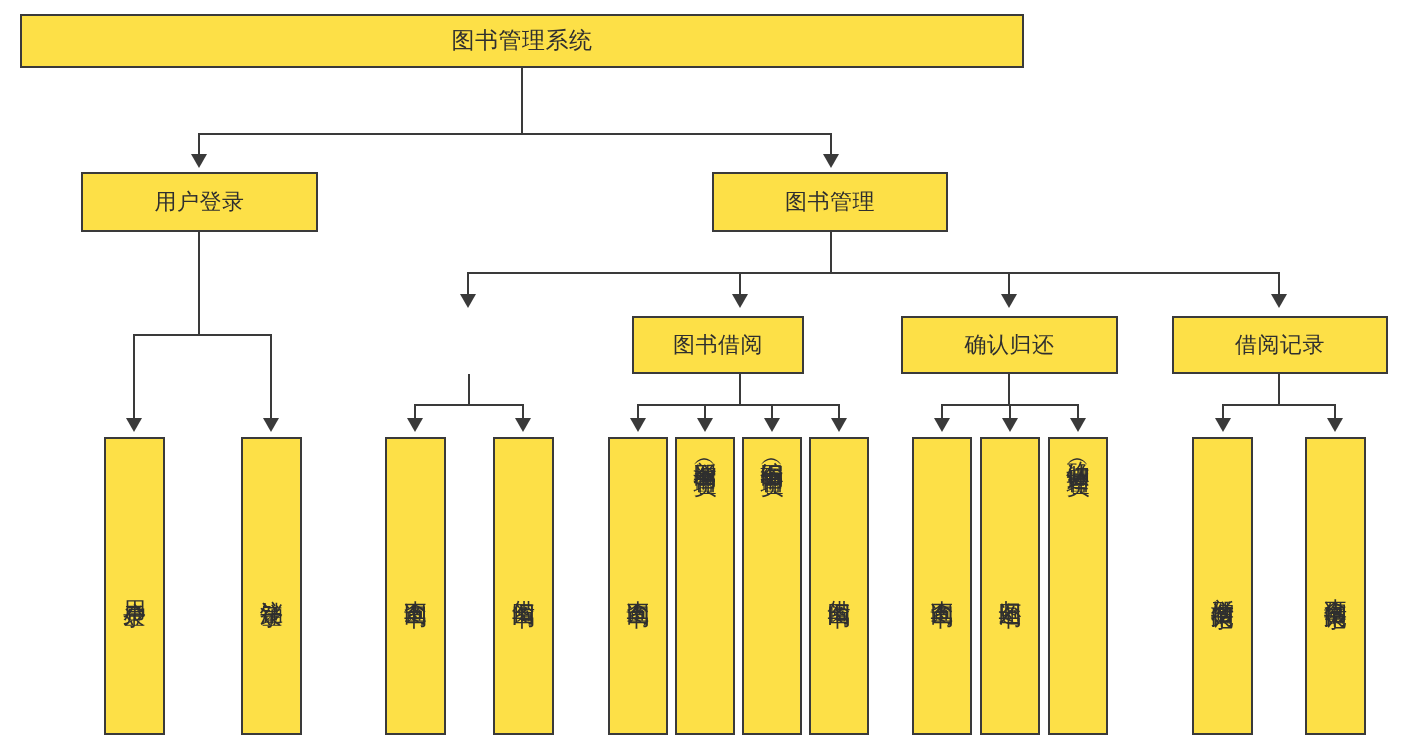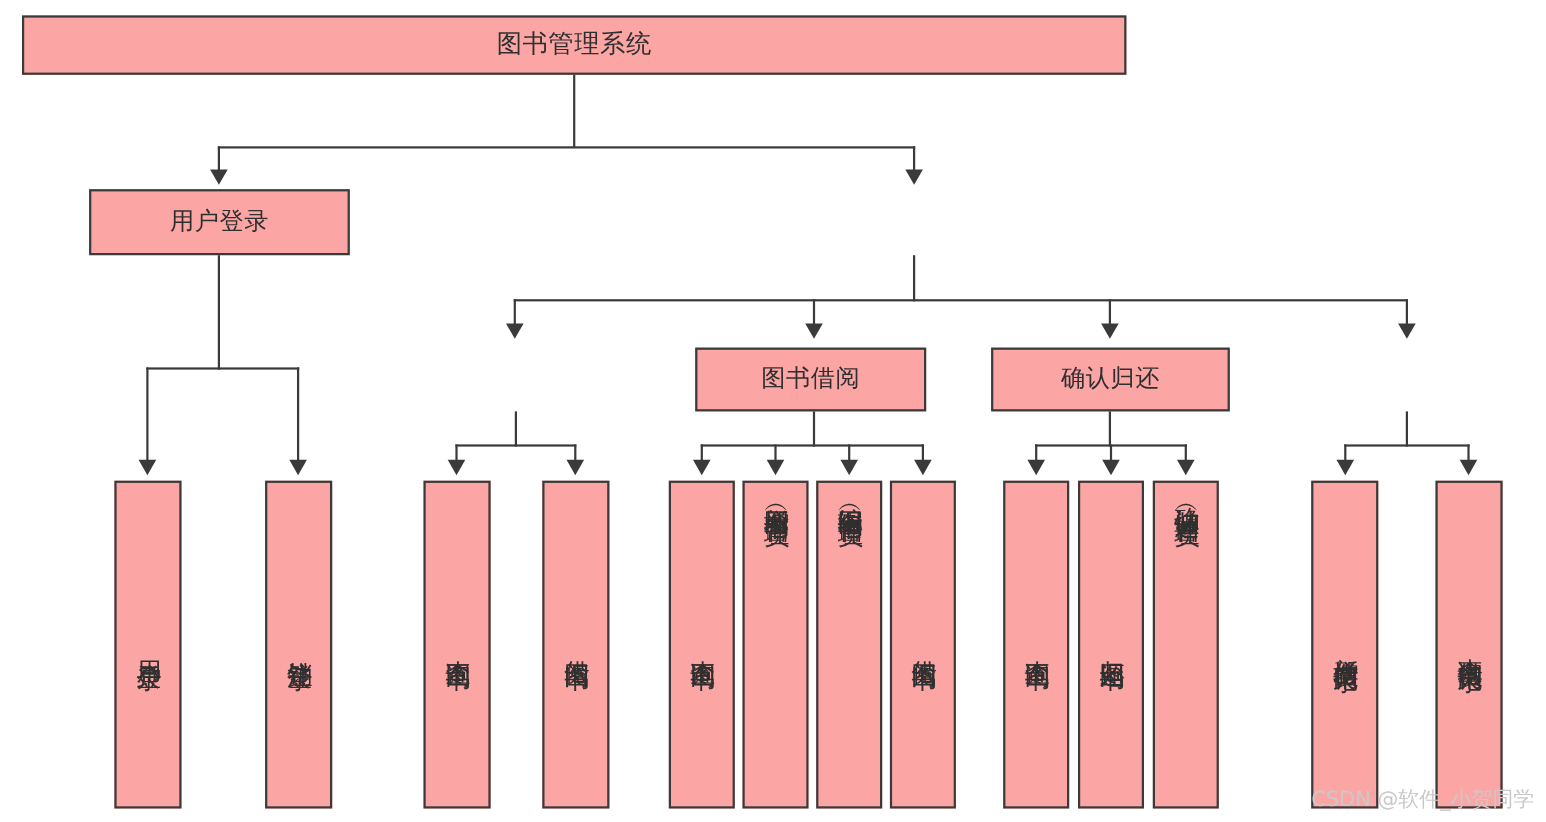--- a/index.html
+++ b/index.html
@@ -13,21 +13,21 @@
   #canvas {
     position: relative;
     width: 1405px;
     height: 747px;
     background: #ffffff;
     overflow: hidden;
   }
   .node {
     position: absolute;
     box-sizing: border-box;
-    background: #fca5a5;
+    background: #fde047;
     border: 2.2px solid #3a3a3a;
     display: flex;
     align-items: center;
     justify-content: center;
     color: #2f2f2f;
   }
   .node .label {
     display: block;
     text-align: center;
     letter-spacing: 0.5px;
@@ -97,45 +97,51 @@
 
   <div class="seg hline" style="left:198px; top:133px; width:634px; height:2.2px;"></div>
 
   <div class="seg vline" style="left:198px; top:133px; width:2.2px; height:23px;"></div>
   <div class="arrow" style="left:191px; top:154px;"></div>
   <div class="seg vline" style="left:830px; top:133px; width:2.2px; height:23px;"></div>
   <div class="arrow" style="left:823px; top:154px;"></div>
 
   <div class="node h" style="left:81px; top:172px; width:237px; height:60px;">
     <span class="label">用户登录</span>
+  </div>
+  <div class="node h" style="left:712px; top:172px; width:236px; height:60px;">
+    <span class="label">图书管理</span>
   </div>
 
   <div class="seg vline" style="left:198px; top:232px; width:2.2px; height:104px;"></div>
   <div class="seg hline" style="left:133px; top:334px; width:139px; height:2.2px;"></div>
   <div class="seg vline" style="left:133px; top:334px; width:2.2px; height:86px;"></div>
   <div class="arrow" style="left:126px; top:418px;"></div>
   <div class="seg vline" style="left:270px; top:334px; width:2.2px; height:86px;"></div>
   <div class="arrow" style="left:263px; top:418px;"></div>
 
   <div class="seg vline" style="left:830px; top:232px; width:2.2px; height:42px;"></div>
   <div class="seg hline" style="left:467px; top:272px; width:813px; height:2.2px;"></div>
   <div class="seg vline" style="left:467px; top:272px; width:2.2px; height:24px;"></div>
   <div class="arrow" style="left:460px; top:294px;"></div>
   <div class="seg vline" style="left:739px; top:272px; width:2.2px; height:24px;"></div>
   <div class="arrow" style="left:732px; top:294px;"></div>
   <div class="seg vline" style="left:1008px; top:272px; width:2.2px; height:24px;"></div>
   <div class="arrow" style="left:1001px; top:294px;"></div>
   <div class="seg vline" style="left:1278px; top:272px; width:2.2px; height:24px;"></div>
   <div class="arrow" style="left:1271px; top:294px;"></div>
 
-  <div class="node h" style="left:632px; top:316px; width:210px; height:58px;">
+  <div class="node h" style="left:632px; top:316px; width:172px; height:58px;">
     <span class="label">图书借阅</span>
   </div>
   <div class="node h" style="left:901px; top:316px; width:217px; height:58px;">
     <span class="label">确认归还</span>
+  </div>
+  <div class="node h" style="left:1172px; top:316px; width:216px; height:58px;">
+    <span class="label">借阅记录</span>
   </div>
 
   <div class="seg vline" style="left:468px; top:374px; width:2.2px; height:32px;"></div>
   <div class="seg hline" style="left:414px; top:404px; width:110px; height:2.2px;"></div>
   <div class="seg vline" style="left:414px; top:404px; width:2.2px; height:16px;"></div>
   <div class="arrow" style="left:407px; top:418px;"></div>
   <div class="seg vline" style="left:522px; top:404px; width:2.2px; height:16px;"></div>
   <div class="arrow" style="left:515px; top:418px;"></div>
 
   <div class="seg vline" style="left:739px; top:374px; width:2.2px; height:32px;"></div>
@@ -202,15 +208,14 @@
     <span class="label">确认归还（管理员）</span>
   </div>
 
   <div class="node v mid" style="left:1192px; top:437px; width:61px; height:298px;">
     <span class="label">新增借阅记录</span>
   </div>
   <div class="node v mid" style="left:1305px; top:437px; width:61px; height:298px;">
     <span class="label">查询借阅记录</span>
   </div>
 
-  <div class="watermark" style="left:1192px; top:714px;">CSDN @软件_小贺同学</div>
 
 </div>
 
 </body></html>

